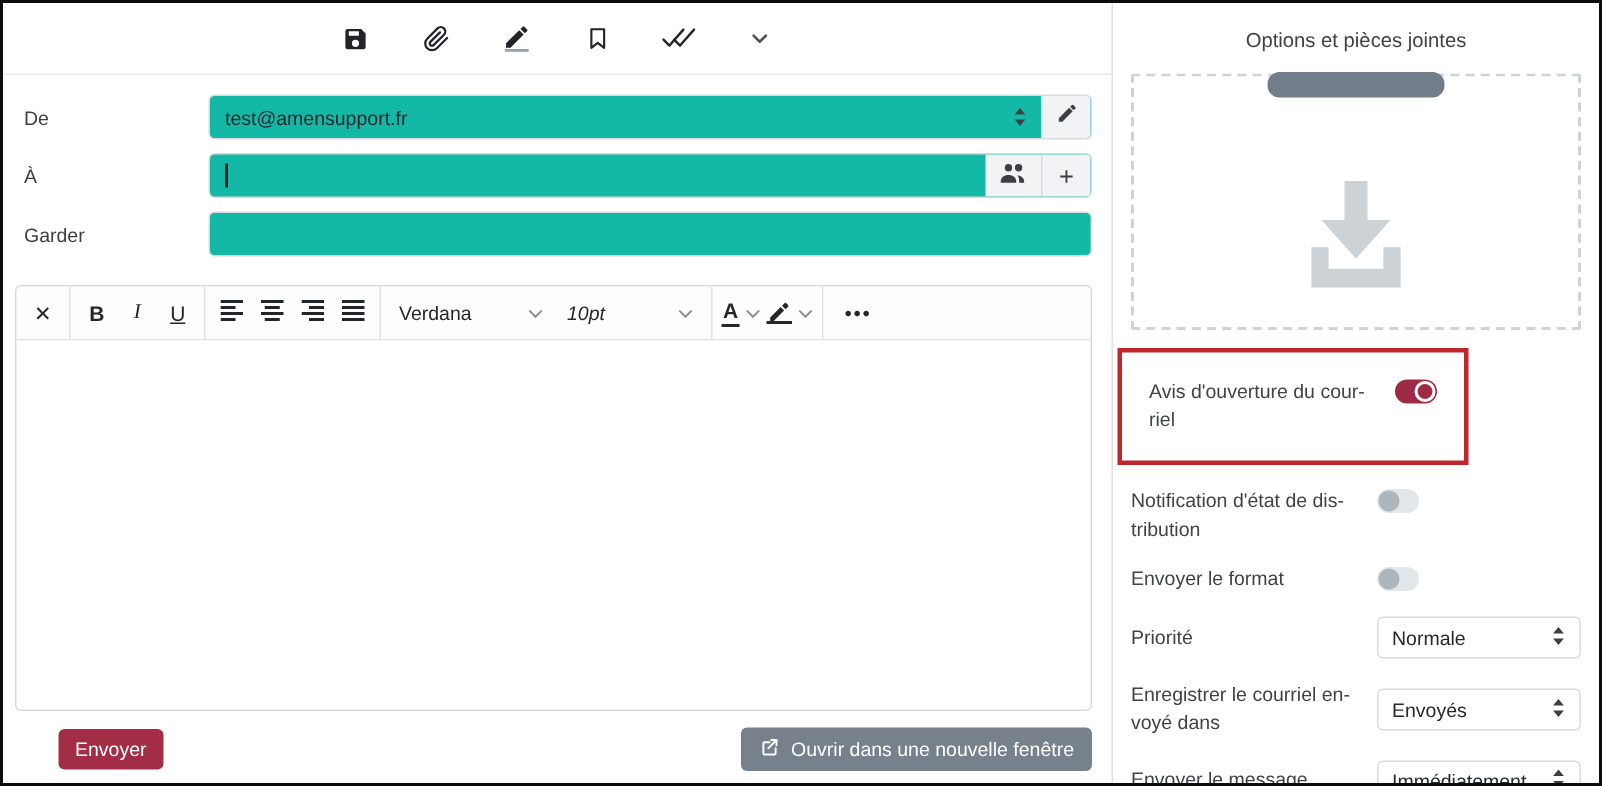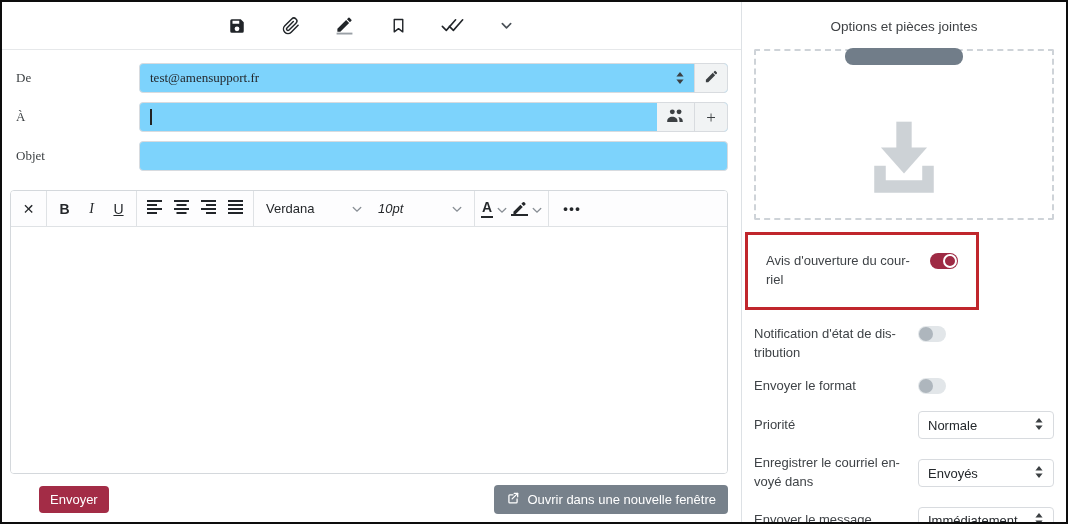--- a/index.html
+++ b/index.html
@@ -6,24 +6,24 @@
   html,body { background:#fff; }
   body { font-family:"Liberation Sans", sans-serif; color:#3c4043; }
   .frame { width:1068px; height:524px; border:2px solid #0d0d0d; background:#fff; display:flex; overflow:hidden; }
 
   
   .left { width:740px; border-right:1px solid #dde1e5; display:flex; flex-direction:column; }
   .top-toolbar { height:48px; flex:none; display:flex; align-items:center; justify-content:center; gap:28px; border-bottom:1px solid #e6e8ea; }
   .tb-btn { width:26px; height:26px; display:flex; align-items:center; justify-content:center; cursor:pointer; }
   .tb-btn svg { display:block; }
 
-  .fields { padding:13px 13px 0 14px;font-family:Liberation Serif, serif; }
+  .fields { padding:13px 13px 0 14px; }
   .field-row { display:flex; align-items:center; margin-bottom:9px; }
   .field-label { width:123px; font-size:13px; color:#3c4043; flex:none; }
-  .control { flex:1; height:30px; border:1px solid #d8dbdf; border-radius:4px; background:#7dd3fc; display:flex; align-items:stretch; overflow:hidden; }
+  .control { flex:1; height:30px; border:1px solid #d8dbdf; border-radius:4px; background:#14b8a6; display:flex; align-items:stretch; overflow:hidden; }
   .control .value { flex:1; display:flex; align-items:center; padding:0 10px; font-size:13px; color:#24282c; }
   .control .updown { display:flex; align-items:center; padding:0 9px; }
   .seg { width:33px; flex:none; background:#f1f3f4; border-left:1px solid #d8dbdf; display:flex; align-items:center; justify-content:center; cursor:pointer; }
   .seg.wide { width:37px; }
   .plus-glyph { font-size:17px; color:#3c4043; line-height:1; }
   .cursor-bar { width:1.5px; height:16px; background:#222; margin-left:10px; }
 
   
   .editor { margin:10px 13px 0 8px; flex:1; border:1px solid #d4d8dc; border-radius:4px; display:flex; flex-direction:column; overflow:hidden; }
   .editor-toolbar { height:36px; flex:none; display:flex; align-items:center; border-bottom:1px solid #dfe2e5; background:#fdfdfe; padding:0 4px; }
@@ -160,21 +160,21 @@
                   <path d="M15.6 12.4c3 .4 5.6 2.2 5.6 5.1v1.2h-4.2v-1.2c0-2-.5-3.7-1.4-5.1z"></path>
                 </svg></span>
           </div>
           <div class="seg">
             <span class="plus-glyph">+</span>
           </div>
         </div>
       </div>
 
       <div class="field-row">
-        <div class="field-label">Objet</div>
+        <div class="field-label">Garder</div>
         <div class="control">
           <div class="value"></div>
         </div>
       </div>
     </div>
 
     <div class="editor">
       <div class="editor-toolbar">
         <div class="ed-btn">✕</div>
         <div class="vsep"></div>

